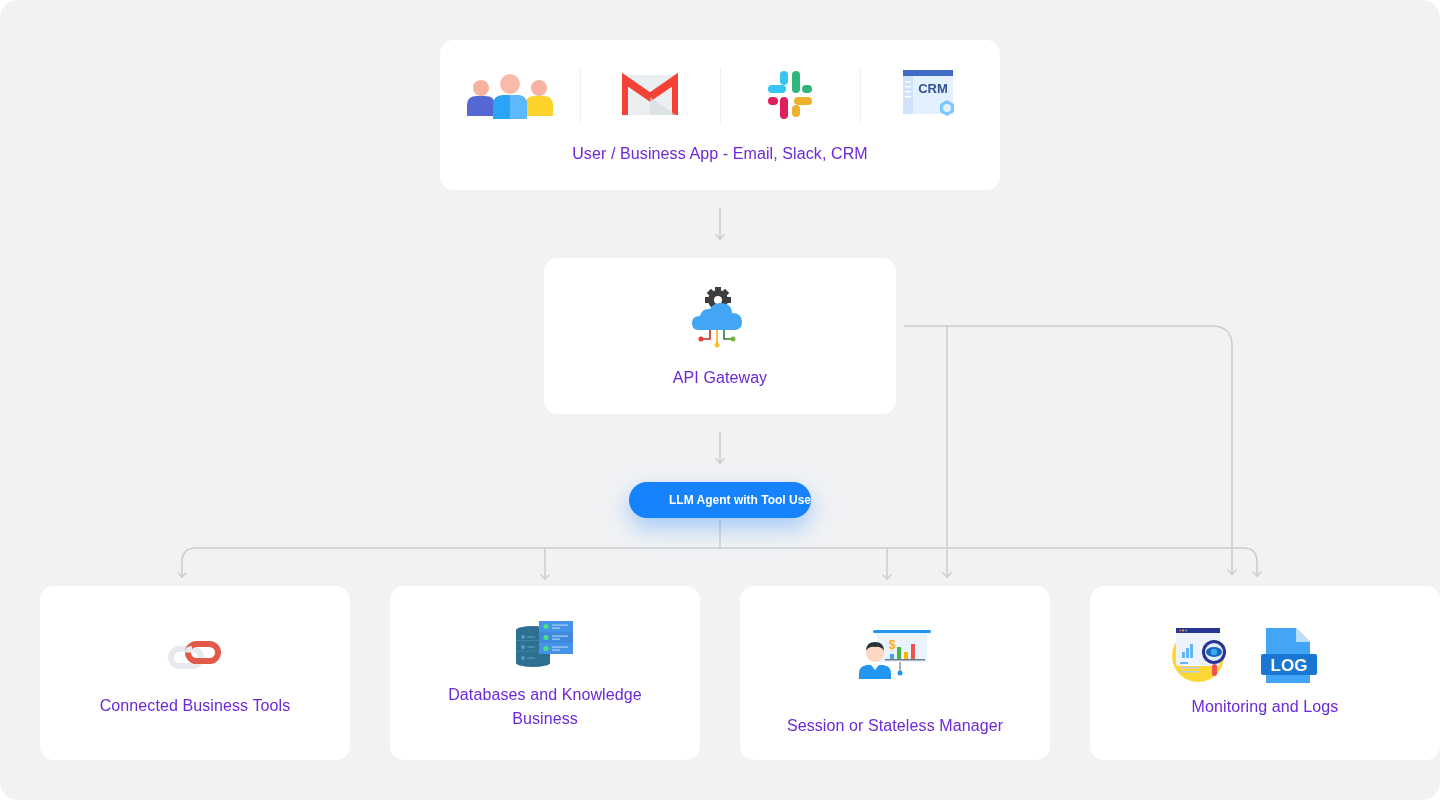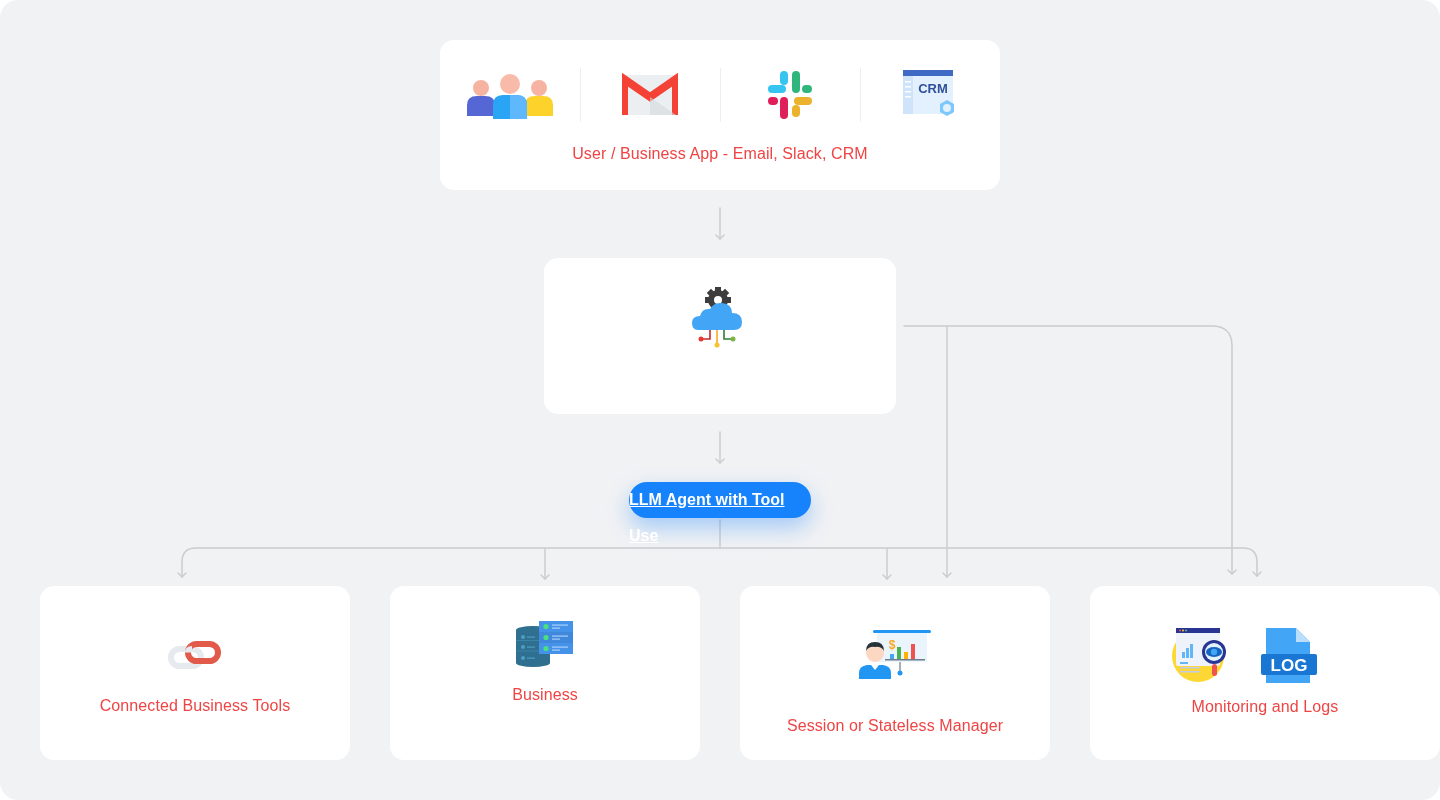--- a/index.html
+++ b/index.html
@@ -7,35 +7,34 @@
   body { font-family: "Liberation Sans", "DejaVu Sans", sans-serif; }
   .canvas {
     position: absolute; left: 0; top: 0; width: 1440px; height: 800px;
     background: #f1f2f4; border-radius: 18px; overflow: hidden;
   }
   .card {
     position: absolute; background: #ffffff; border-radius: 14px;
   }
   .card-label {
     position: absolute; left: 0; right: 0; text-align: center;
-    color: #ef4444; font-size: 16px; line-height: 24px; letter-spacing: 0.1px;
+    color: #6d28d9; font-size: 16px; line-height: 24px; letter-spacing: 0.1px;
   }
   .top-icons { position: absolute; left: 0; right: 0; top: 26px; height: 58px; display: flex; }
   .top-icon-cell { flex: 1; display: flex; align-items: center; justify-content: center; position: relative; }
   .top-icon-cell + .top-icon-cell::before {
     content: ""; position: absolute; left: 0; top: 2px; bottom: 2px; width: 1px; background: #eeeeee;
   }
   .icon { position: absolute; display: block; }
   .connectors { position: absolute; left: 0; top: 0; width: 1440px; height: 800px; pointer-events: none; }
   .pill {
     position: absolute; left: 629px; top: 482px; width: 182px; height: 36px;
     background: #1682fb; border-radius: 18px; color: #ffffff;
-    font-size: 16px; font-weight: bold; text-align: left; line-height: 36px;
+    font-size: 12px; font-weight: bold; text-align: right; line-height: 36px;
     box-shadow: 0 10px 22px rgba(22,130,251,0.35);
-    text-decoration: underline;
   }
 </style>
 </head>
 <body>
 
 <div class="canvas">
 
   <svg class="connectors" viewBox="0 0 1440 800">
     <g fill="none" stroke="#cccccc" stroke-width="1.5" stroke-linecap="round" stroke-linejoin="round">
 
@@ -129,20 +128,21 @@
       <path d="M8 44 Q2 44 2 37 Q2 30 10 30 Q12 22 20 23 Q24 16 32 17 Q42 18 42 27 Q52 27 52 36 Q52 44 44 44 Z" fill="#42a5f5"></path>
       <g fill="none" stroke-width="1.6">
         <path d="M20 44 V53 H12" stroke="#c62828"></path>
         <path d="M27 44 V58" stroke="#f9a825"></path>
         <path d="M34 44 V53 H42" stroke="#2e7d32"></path>
       </g>
       <circle cx="11" cy="53" r="2.5" fill="#e53935"></circle>
       <circle cx="27" cy="59" r="2.5" fill="#fbc02d"></circle>
       <circle cx="43" cy="53" r="2.5" fill="#7cb342"></circle>
     </svg>
+    <div class="card-label" style="top:108px;">API Gateway</div>
   </div>
 
   <div class="pill">LLM Agent with Tool Use</div>
 
   <div class="card" style="left:40px; top:586px; width:310px; height:174px;padding-left:12px;">
     <svg class="icon" style="left:128px; top:54px;" width="56" height="30" viewBox="0 0 56 30">
       <rect x="3" y="9" width="30" height="17" rx="8.5" fill="none" stroke="#e6e9ed" stroke-width="6"></rect>
       <rect x="20" y="4" width="30" height="17" rx="8.5" fill="none" stroke="#e15a4a" stroke-width="6"></rect>
       <path d="M20 12.5 Q20 9 24 9" fill="none" stroke="#e6e9ed" stroke-width="6"></path>
     </svg>
@@ -169,20 +169,21 @@
       <circle cx="31" cy="17.5" r="2.6" fill="#49e07f"></circle>
       <circle cx="31" cy="28.5" r="2.6" fill="#49e07f"></circle>
       <rect x="37" y="4.5" width="16" height="1.2" fill="#a9d1fb"></rect>
       <rect x="37" y="7.5" width="8" height="1.2" fill="#a9d1fb"></rect>
       <rect x="37" y="15.5" width="16" height="1.2" fill="#a9d1fb"></rect>
       <rect x="37" y="18.5" width="8" height="1.2" fill="#a9d1fb"></rect>
       <rect x="37" y="26.5" width="16" height="1.2" fill="#a9d1fb"></rect>
       <rect x="37" y="29.5" width="8" height="1.2" fill="#a9d1fb"></rect>
     </svg>
     <div class="card-label" style="top:97px;">
+      <div>Databases and Knowledge</div>
       <div>Business</div>
     </div>
   </div>
 
   <div class="card" style="left:740px; top:586px; width:310px; height:174px;">
     <svg class="icon" style="left:119px; top:43px;" width="72" height="52" viewBox="0 0 72 52">
       <rect x="14" y="1" width="58" height="3" rx="1.5" fill="#2196f3"></rect>
       <rect x="18" y="4" width="50" height="29" fill="#eaf4fd"></rect>
       <rect x="26" y="30" width="40" height="1.5" fill="#6d7b8a"></rect>
       <text x="33" y="20" text-anchor="middle" font-family="Liberation Sans, sans-serif" font-weight="bold" font-size="12" fill="#f9a825">$</text>

